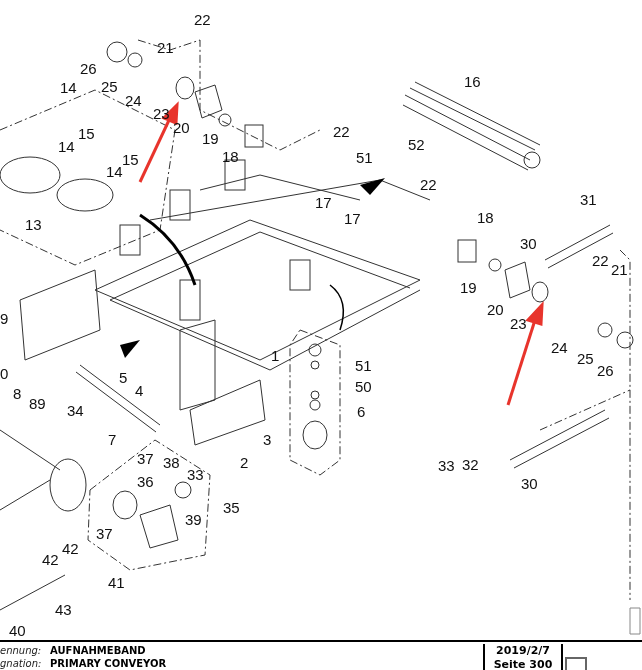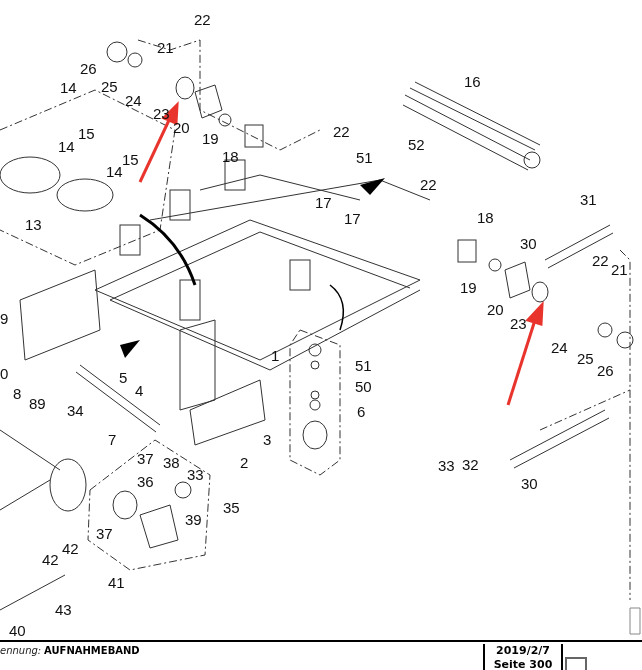--- a/index.html
+++ b/index.html
@@ -3,21 +3,21 @@
   <meta charset="utf-8">
   <style>
     html, body { margin: 0; padding: 0; background: #ffffff; }
     body { width: 642px; height: 670px; position: relative; overflow: hidden; font-family: "DejaVu Sans", sans-serif; }
     #diagram { position: absolute; left: 0; top: 0; width: 642px; height: 640px; }
     .lbl { position: absolute; font-family: "Liberation Sans", sans-serif; font-size: 15px; color: #111; line-height: 1; white-space: nowrap; }
     .titleblock { position: absolute; left: 0; top: 640px; width: 642px; height: 30px; border-top: 2px solid #000; box-sizing: border-box; font-family: "DejaVu Sans", sans-serif; }
     .tb-left { position: absolute; left: 0; top: 2px; width: 483px; height: 28px; border-right: 2px solid #000; }
     .tb-row { position: absolute; left: 0; font-size: 10px; line-height: 12px; }
     .tb-key { font-style: italic; color: #222; display: inline-block; width: 44px; text-align: left; }
-    .tb-val { font-weight: bold; color: #000; }
+    .tb-val { font-weight: bold; margin-left: 6px; color: #000; }
     .tb-mid { position: absolute; left: 485px; top: 2px; width: 76px; height: 28px; border-right: 2px solid #000; text-align: center; font-weight: bold; font-size: 11px; }
     .tb-logo { position: absolute; left: 565px; top: 12px; font-weight: bold; font-size: 18px; color: #333; letter-spacing: 1px; }
     .logo-box { display: inline-block; width: 18px; height: 14px; border: 2px solid #666; vertical-align: middle; margin-right: 4px; }
   </style>
 </head>
 <body>
 
 <svg id="diagram" viewBox="0 0 642 640" xmlns="http://www.w3.org/2000/svg">
   <g fill="none" stroke="#333" stroke-width="1">
 
@@ -193,20 +193,23 @@
 
 <svg style="position:absolute;left:628px;top:606px;width:14px;height:30px">
   <path d="M2 2 L12 2 L12 28 L2 28 Z" fill="none" stroke="#888" stroke-width="1"></path>
 </svg>
 
 <div class="titleblock">
   <div class="tb-left">
     <div class="tb-row" style="top:1px">
       <span class="tb-key">ennung:</span><span class="tb-val">AUFNAHMEBAND</span>
     </div>
+    <div class="tb-row" style="top:14px">
+      <span class="tb-key">gnation:</span><span class="tb-val">PRIMARY CONVEYOR</span>
+    </div>
   </div>
   <div class="tb-mid">
     <div style="line-height:14px">2019/2/7</div>
     <div style="line-height:14px">Seite 300</div>
   </div>
   <div class="tb-logo">
     <span class="logo-box"></span>
   </div>
 </div>
 

